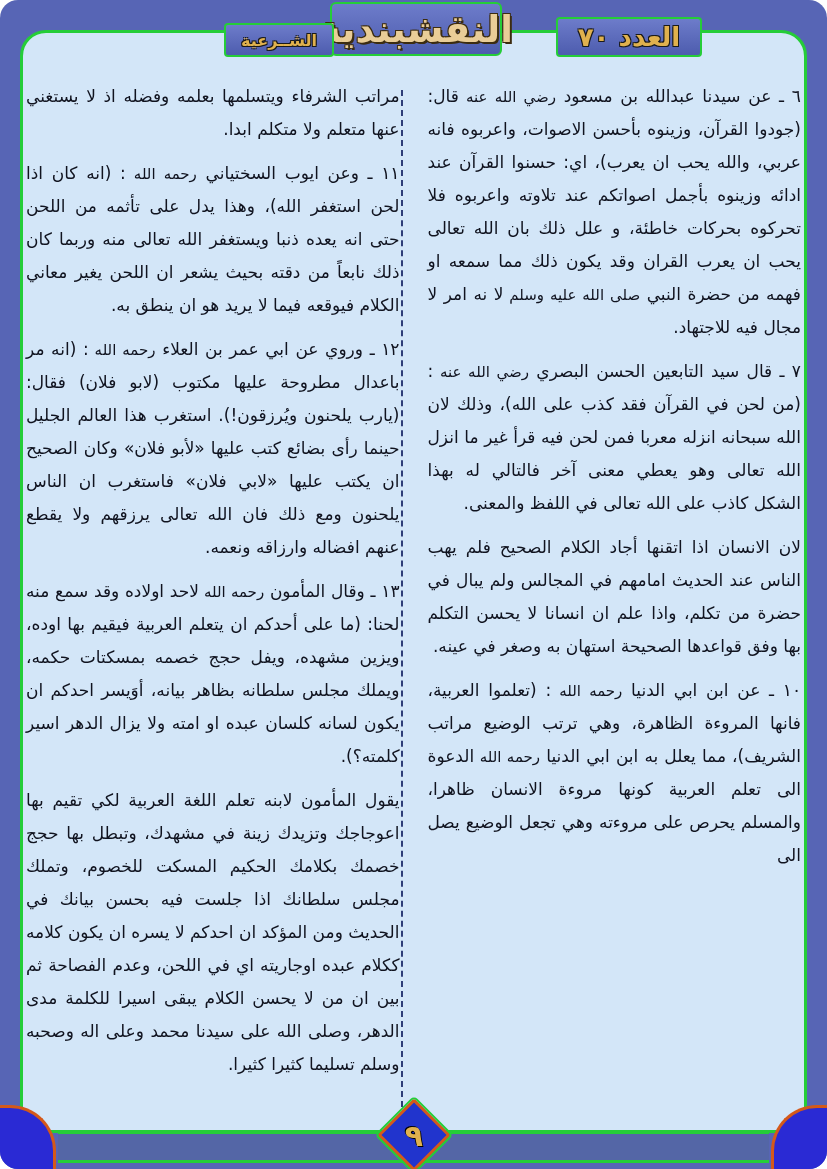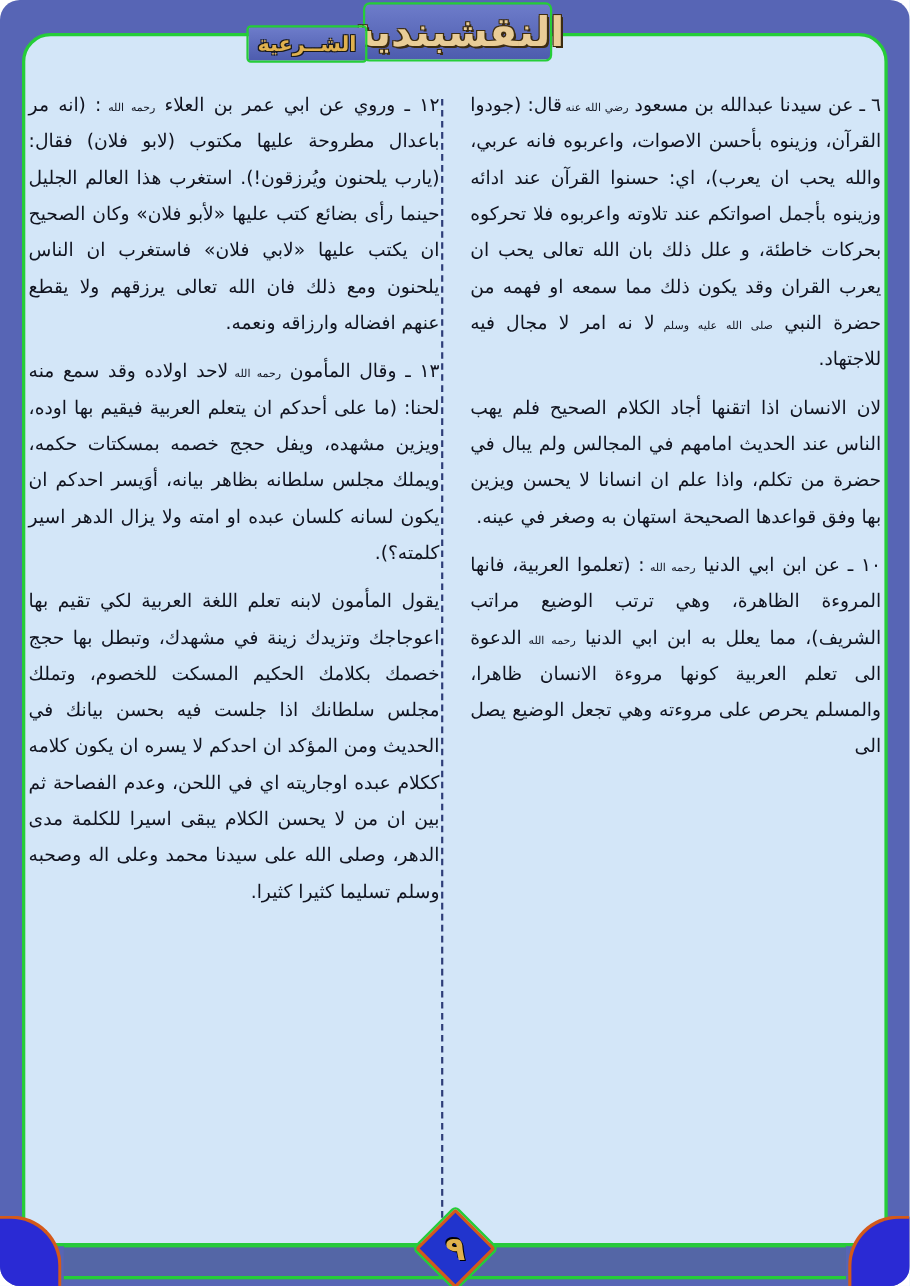--- a/index.html
+++ b/index.html
@@ -26,36 +26,36 @@
   }
   .logo-box{left:330px;top:2px;width:172px;height:54px;border-radius:6px;}
   .issue-box{left:556px;top:17px;width:146px;height:40px;border-radius:4px;}
   .sharia-box{left:224px;top:23px;width:110px;height:34px;border-radius:4px;}
   .gold{
     color:#e0b14e;font-weight:bold;
     text-shadow:1px 1px 0 #1a1a1a,-1px -1px 0 #1a1a1a,1px -1px 0 #1a1a1a,-1px 1px 0 #1a1a1a;
     white-space:nowrap;
   }
   .issue-box .gold{font-size:26px;}
-  .sharia-box .gold{font-size:19px;}
+  .sharia-box .gold{font-size:16px;}
   .logo-box .gold{
     font-size:37px;color:#e9cd97;
     text-shadow:2px 2px 0 #3c2c10,-1px -1px 0 #3c2c10,1px -1px 0 #3c2c10,-1px 1px 0 #3c2c10;
   }
   
   .cols{
     position:absolute;left:26px;right:26px;top:80px;bottom:50px;
     display:flex;gap:28px;direction:rtl;z-index:2;
   }
   .col{
     flex:1;min-width:0;text-align:justify;color:#10131f;
     font-size:17px;line-height:33px;
   }
   .para{margin:0 0 11px 0;}
-  .hon{font-size:10px;line-height:1;color:#10131f;}
+  .hon{font-size:15px;line-height:1;color:#10131f;}
   .divider{
     position:absolute;left:401px;top:90px;bottom:62px;width:0;
     border-left:2px dashed #2e3d78;z-index:1;
   }
   
   .bar{
     position:absolute;left:58px;right:58px;bottom:6px;height:26px;
     background:#5466a6;border-top:3px solid #25cd38;border-bottom:3px solid #25cd38;
     z-index:2;
   }
@@ -77,38 +77,44 @@
     text-shadow:1px 1px 0 #000,-1px -1px 0 #000;
   }
 </style>
 </head>
 <body>
 
 <div class="page">
 
   <div class="panel"></div>
 
+  <div class="box issue-box">
+    <span class="gold">العدد ٧٠</span>
+  </div>
 
   <div class="box logo-box">
     <span class="gold">النقشبندية</span>
   </div>
 
   <div class="box sharia-box">
     <span class="gold">الشــرعية</span>
   </div>
 
   <div class="divider"></div>
 
   <div class="cols">
     <div class="col">
         <p class="para">٦ ـ عن سيدنا عبدالله بن مسعود <span class="hon"> رضي الله عنه </span> قال: (جودوا القرآن، وزينوه بأحسن الاصوات، واعربوه فانه عربي،  والله يحب ان يعرب)، اي: حسنوا القرآن عند ادائه وزينوه بأجمل اصواتكم عند تلاوته واعربوه فلا تحركوه بحركات خاطئة، و علل ذلك بان الله تعالى يحب ان يعرب القران وقد يكون ذلك مما سمعه او فهمه من حضرة النبي <span class="hon"> صلى الله عليه وسلم </span> لا نه امر لا مجال فيه للاجتهاد.</p>
-        <p class="para">لان الانسان اذا اتقنها أجاد الكلام الصحيح فلم يهب الناس عند الحديث امامهم في المجالس ولم يبال في حضرة من تكلم، واذا علم ان انسانا لا يحسن ويزين بها وفق قواعدها الصحيحة استهان به وصغر في عينه.</p>
+        <p class="para">٧ ـ قال سيد التابعين الحسن البصري <span class="hon"> رضي الله عنه </span>: (من لحن في القرآن فقد كذب على الله)، وذلك لان الله سبحانه انزله معربا فمن لحن فيه قرأ غير ما انزل الله تعالى وهو يعطي معنى آخر فالتالي له بهذا الشكل كاذب على الله تعالى في اللفظ والمعنى.</p>
+        <p class="para">لان الانسان اذا اتقنها أجاد الكلام الصحيح فلم يهب الناس عند الحديث امامهم في المجالس ولم يبال في حضرة من تكلم، واذا علم ان انسانا لا يحسن التكلم بها وفق قواعدها الصحيحة استهان به وصغر في عينه.</p>
         <p class="para">١٠ ـ عن ابن ابي الدنيا <span class="hon"> رحمه الله </span>: (تعلموا العربية، فانها المروءة الظاهرة، وهي ترتب الوضيع مراتب الشريف)، مما يعلل به ابن ابي الدنيا <span class="hon"> رحمه الله </span> الدعوة الى تعلم العربية كونها مروءة الانسان ظاهرا، والمسلم يحرص على مروءته وهي تجعل الوضيع يصل الى</p>
       </div>
     <div class="col">
+        <p class="para">مراتب الشرفاء ويتسلمها بعلمه وفضله اذ لا يستغني عنها متعلم ولا متكلم ابدا.</p>
+        <p class="para">١١ ـ وعن ايوب السختياني <span class="hon"> رحمه الله </span>: (انه كان اذا لحن استغفر الله)، وهذا يدل على تأثمه من اللحن حتى انه يعده ذنبا ويستغفر الله تعالى منه وربما كان ذلك نابعاً من دقته بحيث يشعر ان اللحن يغير معاني الكلام فيوقعه فيما لا يريد هو ان ينطق به.</p>
         <p class="para">١٢ ـ وروي عن ابي عمر بن العلاء <span class="hon"> رحمه الله </span>: (انه مر باعدال مطروحة عليها مكتوب (لابو فلان) فقال: (يارب يلحنون ويُرزقون!). استغرب هذا العالم الجليل حينما رأى بضائع كتب عليها «لأبو فلان» وكان الصحيح ان يكتب عليها «لابي فلان» فاستغرب ان الناس يلحنون ومع ذلك فان الله تعالى يرزقهم ولا يقطع عنهم افضاله وارزاقه ونعمه.</p>
         <p class="para">١٣ ـ وقال المأمون <span class="hon"> رحمه الله </span> لاحد اولاده وقد سمع منه لحنا: (ما على أحدكم ان يتعلم العربية فيقيم بها اوده، ويزين مشهده،  ويفل حجج خصمه بمسكتات حكمه، ويملك مجلس سلطانه بظاهر بيانه، أوَيسر احدكم ان يكون لسانه كلسان عبده او امته ولا يزال الدهر اسير كلمته؟).</p>
         <p class="para">يقول المأمون لابنه تعلم اللغة العربية لكي تقيم بها اعوجاجك وتزيدك زينة في مشهدك،  وتبطل بها حجج خصمك بكلامك الحكيم المسكت للخصوم، وتملك مجلس سلطانك اذا جلست فيه بحسن بيانك في الحديث ومن المؤكد ان احدكم لا يسره ان يكون كلامه ككلام عبده اوجاريته اي في اللحن، وعدم الفصاحة ثم بين ان من لا يحسن الكلام يبقى اسيرا للكلمة مدى الدهر، وصلى الله على سيدنا محمد وعلى اله وصحبه وسلم تسليما كثيرا كثيرا.</p>
       </div>
   </div>
 
   <div class="bar"></div>
   <div class="corner left"></div>
   <div class="corner right"></div>
 

